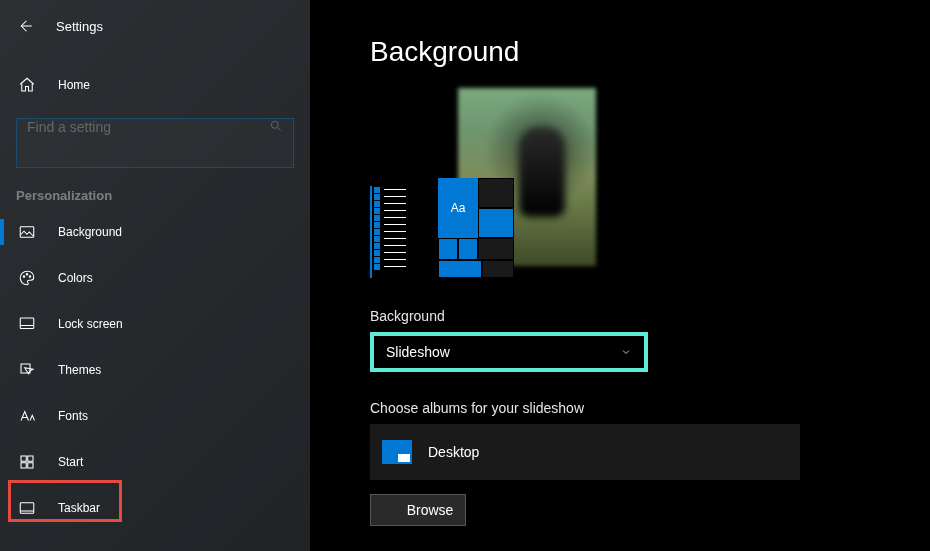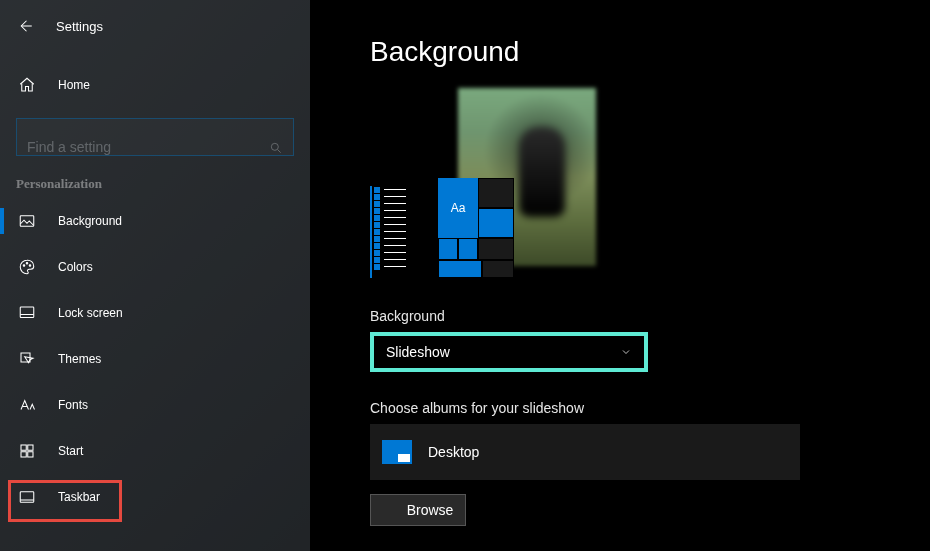--- a/index.html
+++ b/index.html
@@ -13,29 +13,29 @@
   }
   .sidebar-overlay { position:absolute; inset:0; background: rgba(35,38,41,0.6); pointer-events:none; }
   .sb-row { display:flex; align-items:center; height:44px; padding-left:16px; color:#fff; position:relative; }
   .back-btn svg { width:18px; height:18px; stroke:#fff; stroke-width:1.4; fill:none; }
   .title-row { height:36px; padding-left:56px; font-size:13px; margin-top:-36px; }
   .home-row { margin-top:12px; }
   .home-row .icon, .nav-item .icon { width:22px; display:flex; align-items:center; justify-content:center; margin-right:20px; }
   .nav-item { height:46px; }
   .search-wrap { padding: 10px 16px 8px 16px; }
   .search {
-    width: 278px; height: 38px; border:1px solid #0a84d8; background: rgba(255,255,255,0.05);
-    display:flex; align-items:flex-end; padding:0 10px;
+    width: 278px; height: 50px; border:1px solid #0a84d8; background: rgba(255,255,255,0.05);
+    display:flex; align-items:flex-start; padding:0 10px;
   }
   .search input {
     flex:1; background:transparent; border:none; outline:none; color:#ccc; font-size:14px;
   }
   .search input::placeholder { color:#bfc4c8; }
   .search .sicon svg { width:14px; height:14px; stroke:#d6dade; stroke-width:1.5; fill:none; }
-  .section-label { font-size:13px; font-weight:600; padding:12px 16px 6px 16px; color:#fff;font-family:Liberation Serif, serif; }
+  .section-label { font-size:13px; font-weight:600; padding:12px 16px 6px 16px; color:#fff; }
   .nav-item.active::before {
     content:""; position:absolute; left:0; top:10px; bottom:10px; width:4px; background:#0078d4;
   }
   .nav-item span.label { font-size:12px; color:#fff; }
   .highlight-box {
     position:absolute; border:3px solid #e5493f; pointer-events:none;
   }
   
   .main { flex:1; background:#000; padding: 36px 28px 0 36px; overflow:hidden; }
   .main h1 { font-size:28px; font-weight:400; margin-bottom:20px; }

